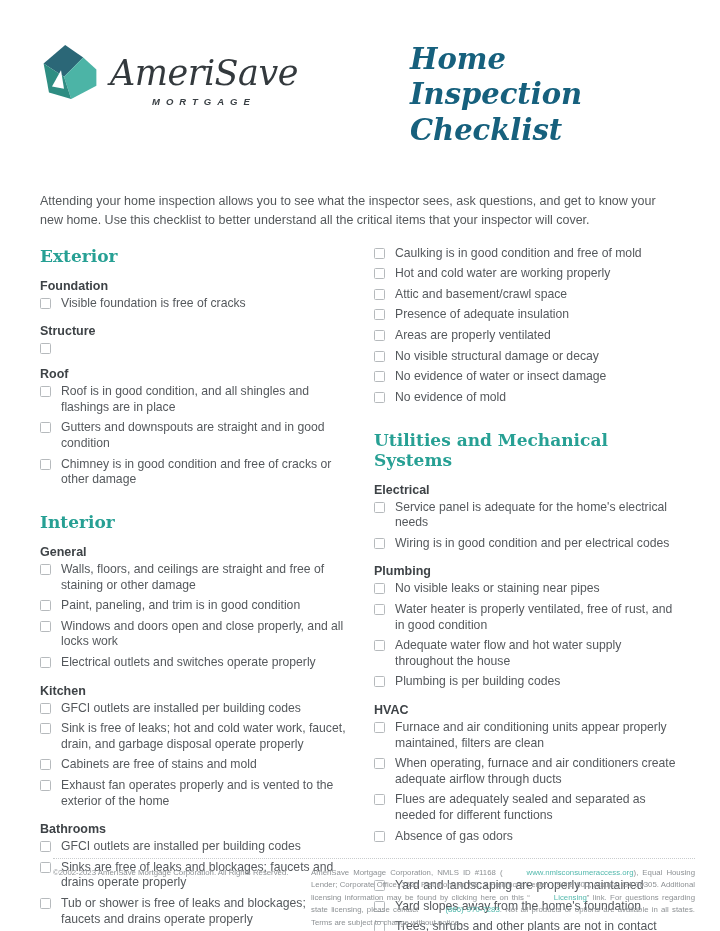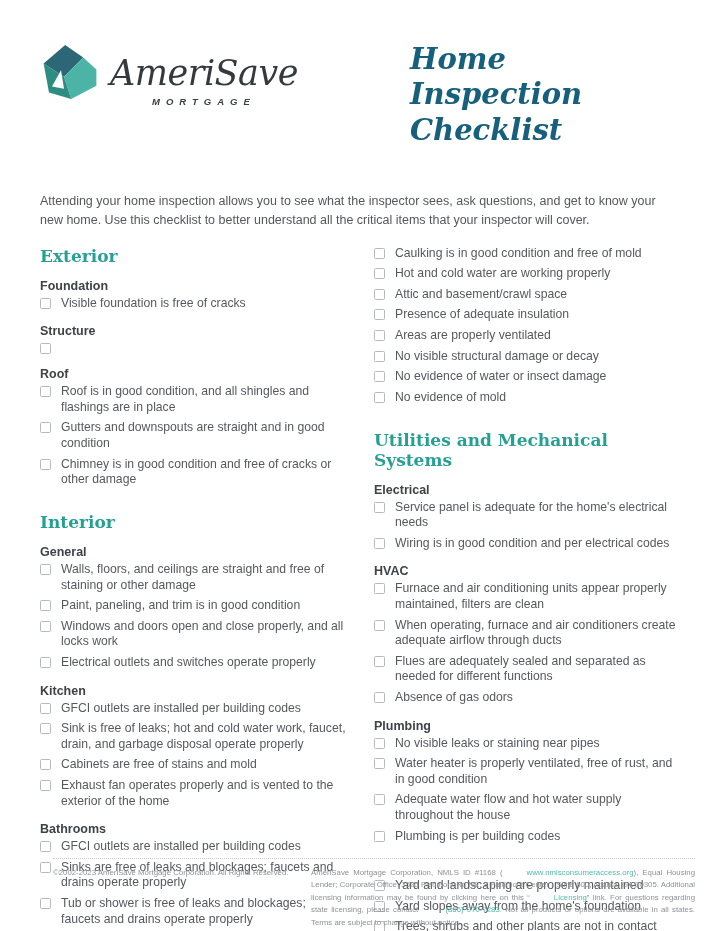--- a/index.html
+++ b/index.html
@@ -216,55 +216,55 @@
           <div class="item">
             <span class="cb"></span>
             <span class="item-text">Service panel is adequate for the home's electrical needs</span>
           </div>
           <div class="item">
             <span class="cb"></span>
             <span class="item-text">Wiring is in good condition and per electrical codes</span>
           </div>
         </div>
         <div class="group">
+          <h3 class="group-title">Plumbing</h3>
+          <div class="item">
+            <span class="cb"></span>
+            <span class="item-text">No visible leaks or staining near pipes</span>
+          </div>
+          <div class="item">
+            <span class="cb"></span>
+            <span class="item-text">Water heater is properly ventilated, free of rust, and in good condition</span>
+          </div>
+          <div class="item">
+            <span class="cb"></span>
+            <span class="item-text">Adequate water flow and hot water supply throughout the house</span>
+          </div>
+          <div class="item">
+            <span class="cb"></span>
+            <span class="item-text">Plumbing is per building codes</span>
+          </div>
+        </div>
+        <div class="group">
           <h3 class="group-title">HVAC</h3>
           <div class="item">
             <span class="cb"></span>
             <span class="item-text">Furnace and air conditioning units appear properly maintained, filters are clean</span>
           </div>
           <div class="item">
             <span class="cb"></span>
             <span class="item-text">When operating, furnace and air conditioners create adequate airflow through ducts</span>
           </div>
           <div class="item">
             <span class="cb"></span>
             <span class="item-text">Flues are adequately sealed and separated as needed for different functions</span>
           </div>
           <div class="item">
             <span class="cb"></span>
             <span class="item-text">Absence of gas odors</span>
-          </div>
-        </div>
-        <div class="group">
-          <h3 class="group-title">Plumbing</h3>
-          <div class="item">
-            <span class="cb"></span>
-            <span class="item-text">No visible leaks or staining near pipes</span>
-          </div>
-          <div class="item">
-            <span class="cb"></span>
-            <span class="item-text">Water heater is properly ventilated, free of rust, and in good condition</span>
-          </div>
-          <div class="item">
-            <span class="cb"></span>
-            <span class="item-text">Adequate water flow and hot water supply throughout the house</span>
-          </div>
-          <div class="item">
-            <span class="cb"></span>
-            <span class="item-text">Plumbing is per building codes</span>
           </div>
         </div>
         <div class="group gap-before">
           <div class="item">
             <span class="cb"></span>
             <span class="item-text">Yard and landscaping are properly maintained</span>
           </div>
           <div class="item">
             <span class="cb"></span>
             <span class="item-text">Yard slopes away from the home's foundation</span>

